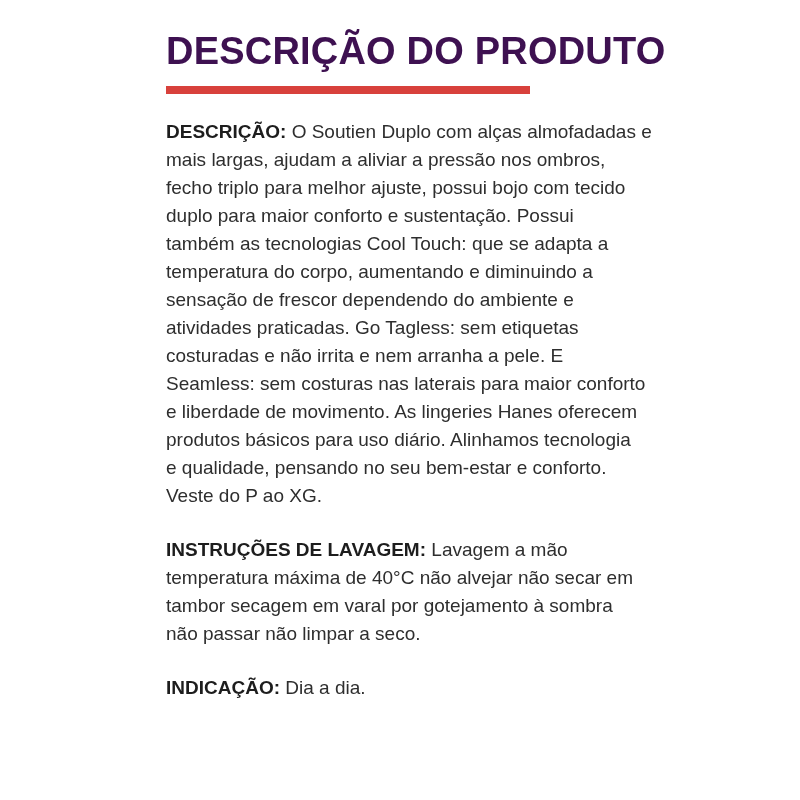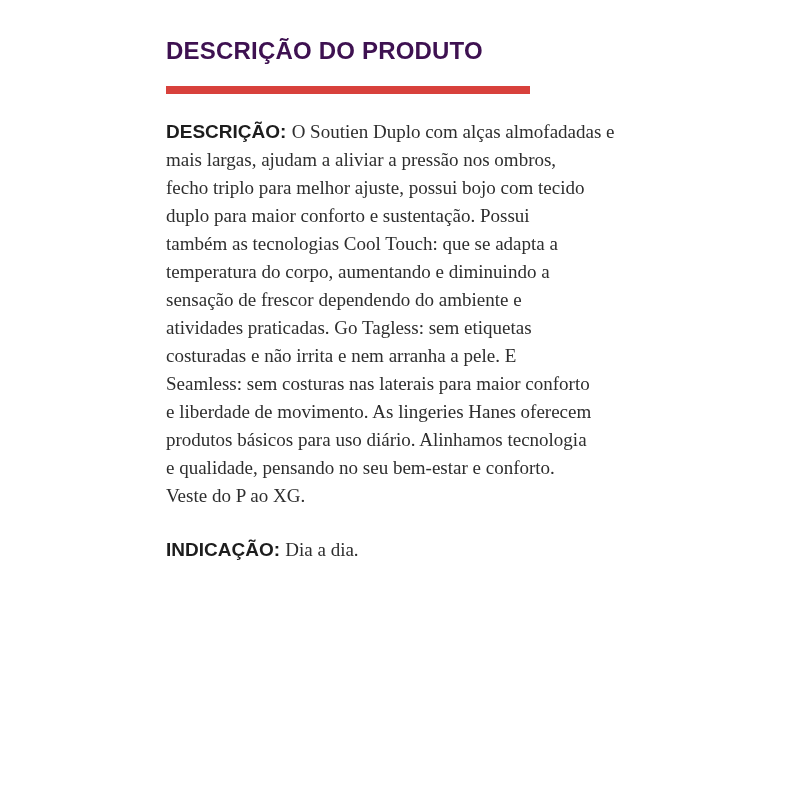--- a/index.html
+++ b/index.html
@@ -25,21 +25,21 @@
     position: relative;
     width: 800px;
     height: 800px;
     padding: 33px 0 0 166px;
   }
   .content {
     width: 564px;
   }
   h1.page-title {
     margin: 0;
-    font-size: 24px;
+    font-size: 38px;
     line-height: 36px;
     font-weight: 700;
     letter-spacing: 0.2px;
     color: var(--title-color);
   }
   .accent-bar {
     width: 364px;
     height: 8px;
     margin-top: 17px;
     background: var(--accent-color);
@@ -52,21 +52,20 @@
     font-size: 19px;
     line-height: 28px;
     color: var(--text-color);
   }
   p.section strong {
     font-weight: 700;
     color: var(--label-color);
   }
   p.section .section-text {
     white-space: pre-line;
-    font-family: Liberation Serif, serif;
   }
 </style>
 </head>
 <body>
 
 <div class="page">
   <div class="content">
 
     <h1 class="page-title">DESCRIÇÃO DO PRODUTO</h1>
 
@@ -87,20 +86,27 @@
 costuradas e não irrita e nem arranha a pele. E
 Seamless: sem costuras nas laterais para maior conforto
 e liberdade de movimento. As lingeries Hanes oferecem
 produtos básicos para uso diário. Alinhamos tecnologia
 e qualidade, pensando no seu bem-estar e conforto.
 Veste do P ao XG.</span>
       </p>
 
 
 
+      <p class="section">
+        <strong>INSTRUÇÕES DE LAVAGEM:</strong>
+        <span class="section-text">Lavagem a mão
+temperatura máxima de 40°C não alvejar não secar em
+tambor secagem em varal por gotejamento à sombra
+não passar não limpar a seco.</span>
+      </p>
 
       <p class="section">
         <strong>INDICAÇÃO:</strong>
         <span class="section-text">Dia a dia.</span>
       </p>
 
     </div>
   </div>
 </div>
 

